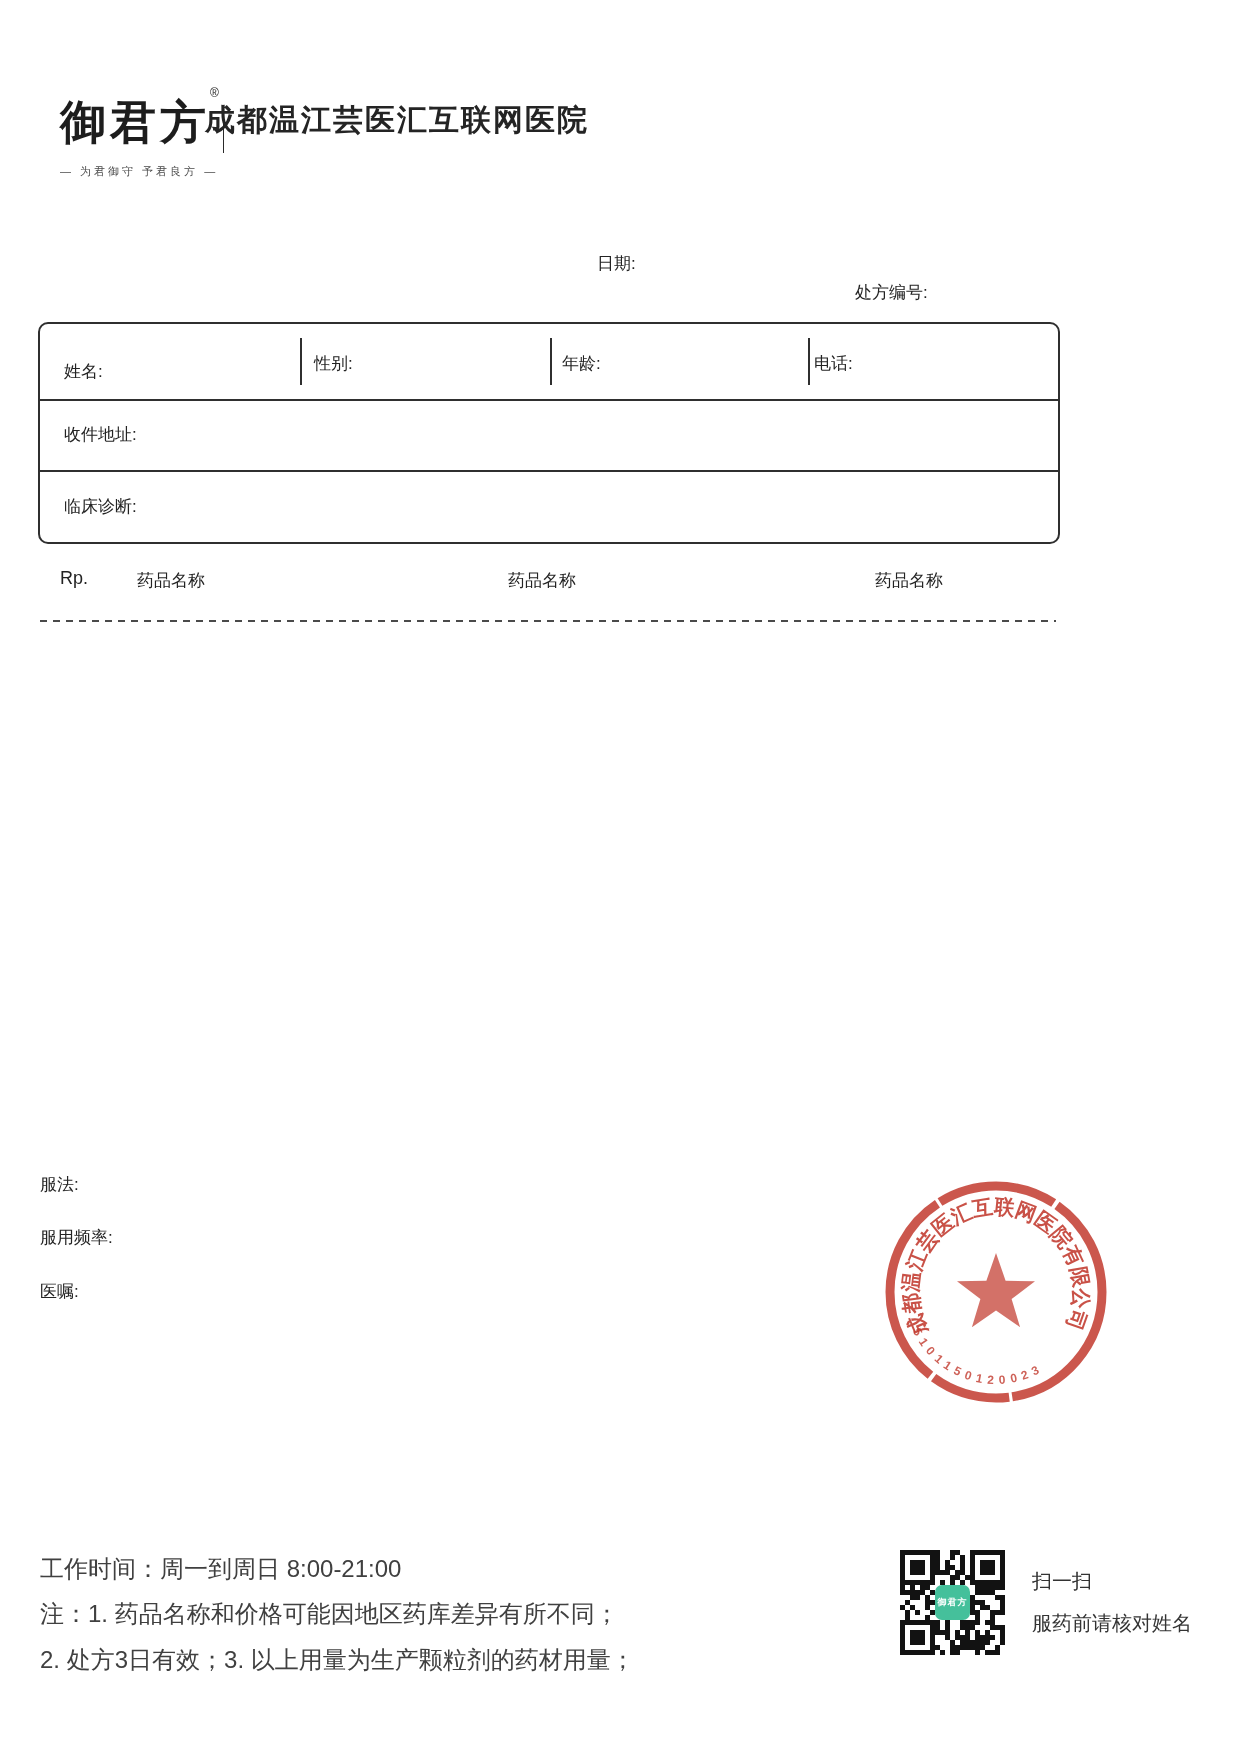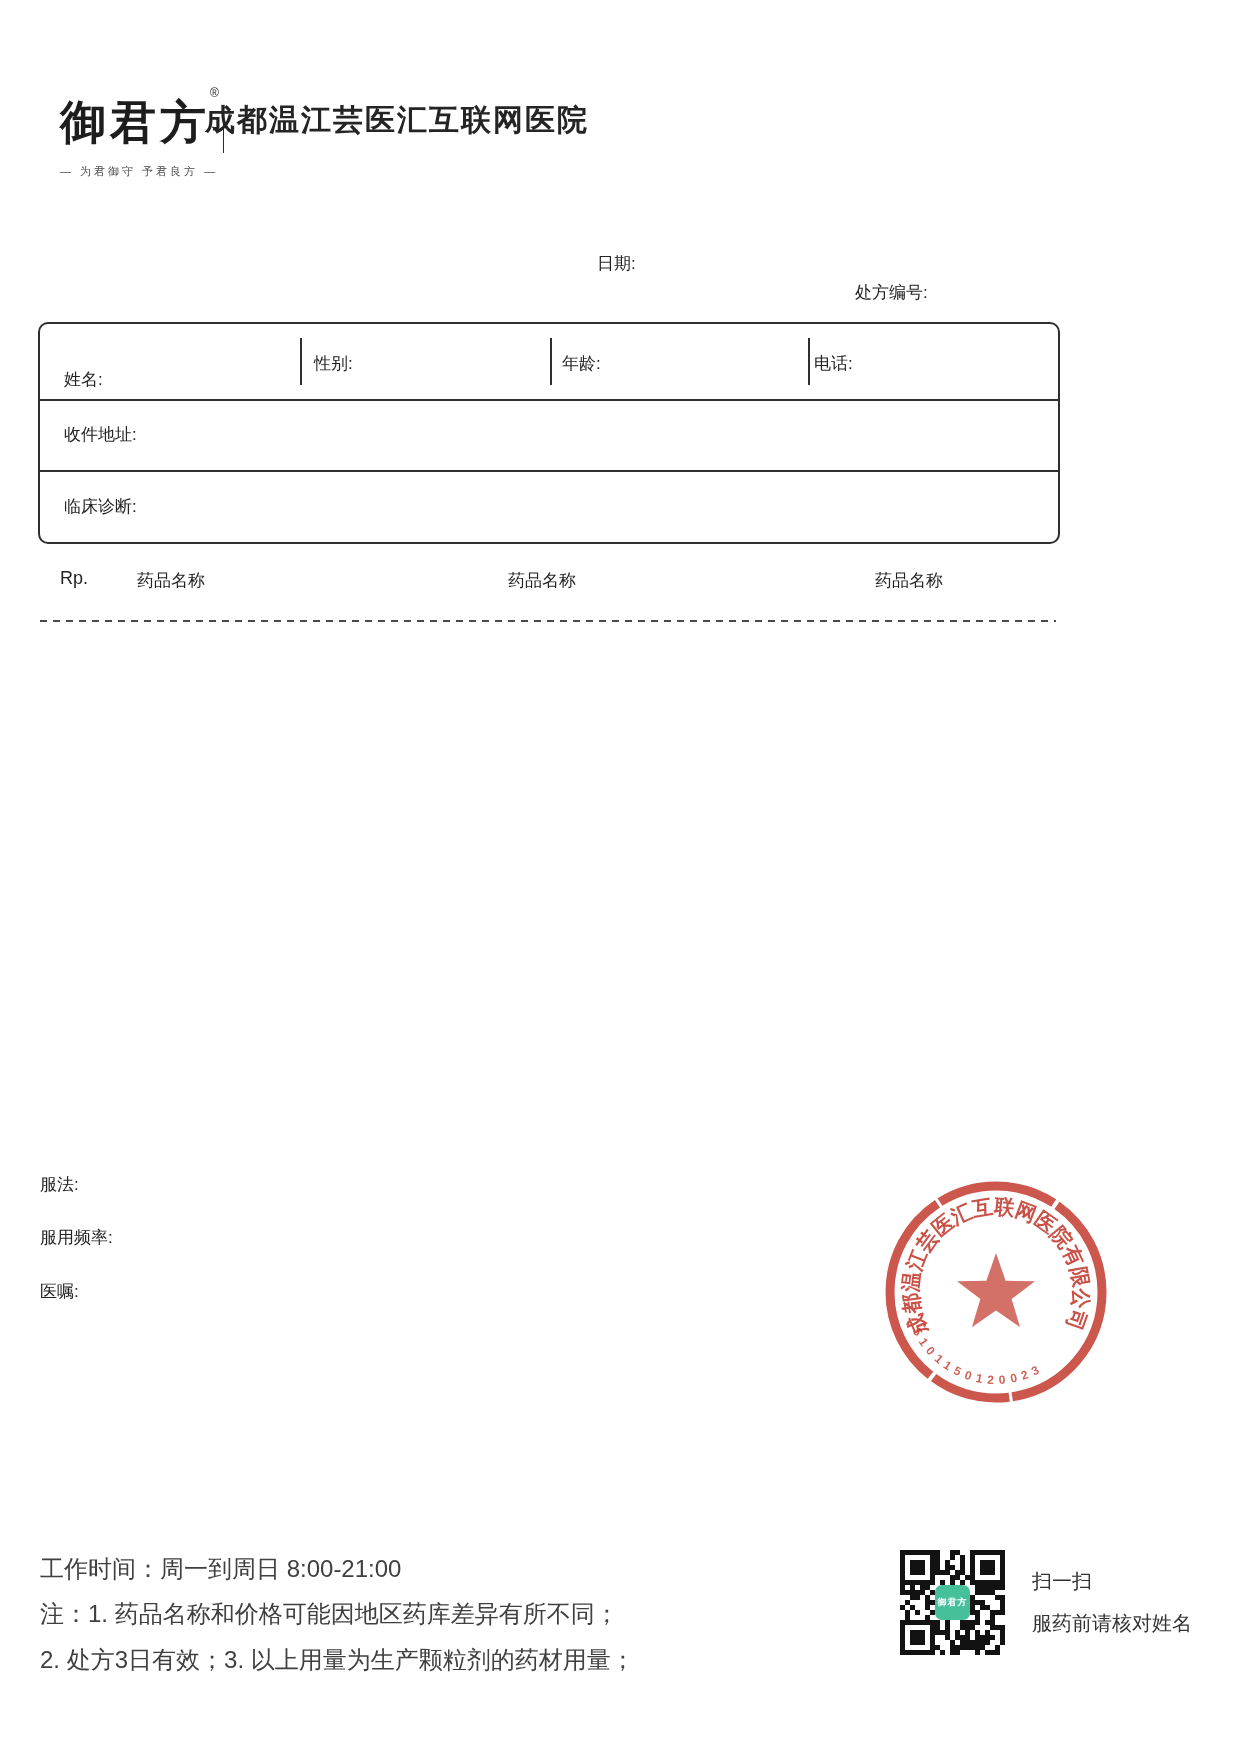--- a/index.html
+++ b/index.html
@@ -50,21 +50,21 @@
 
   <div class="notice abs" style="left:597px;top:252px;">日期:</div>
   <div class="notice abs" style="left:855px;top:252px;margin-top:29px;">处方编号:</div>
 
   <div class="formbox" style="left:38px;top:322px;width:1018px;height:218px;">
     <div class="hline" style="top:75px;"></div>
     <div class="hline" style="top:146px;"></div>
     <div class="vsep" style="left:260px;top:14px;height:47px;"></div>
     <div class="vsep" style="left:510px;top:14px;height:47px;"></div>
     <div class="vsep" style="left:768px;top:14px;height:47px;"></div>
-    <div class="lbl abs" style="left:24px;top:44px;">姓名:</div>
+    <div class="lbl abs" style="left:24px;top:36px;">姓名:</div>
     <div class="lbl abs" style="left:274px;top:28px;">性别:</div>
     <div class="lbl abs" style="left:522px;top:28px;">年龄:</div>
     <div class="lbl abs" style="left:774px;top:28px;">电话:</div>
     <div class="lbl abs" style="left:24px;top:99px;">收件地址:</div>
     <div class="lbl abs" style="left:24px;top:171px;">临床诊断:</div>
   </div>
 
   <div class="rp-label abs" style="left:60px;top:568px;">Rp.</div>
   <div class="lbl abs" style="left:137px;top:569px;">药品名称</div>
   <div class="lbl abs" style="left:508px;top:569px;">药品名称</div>

